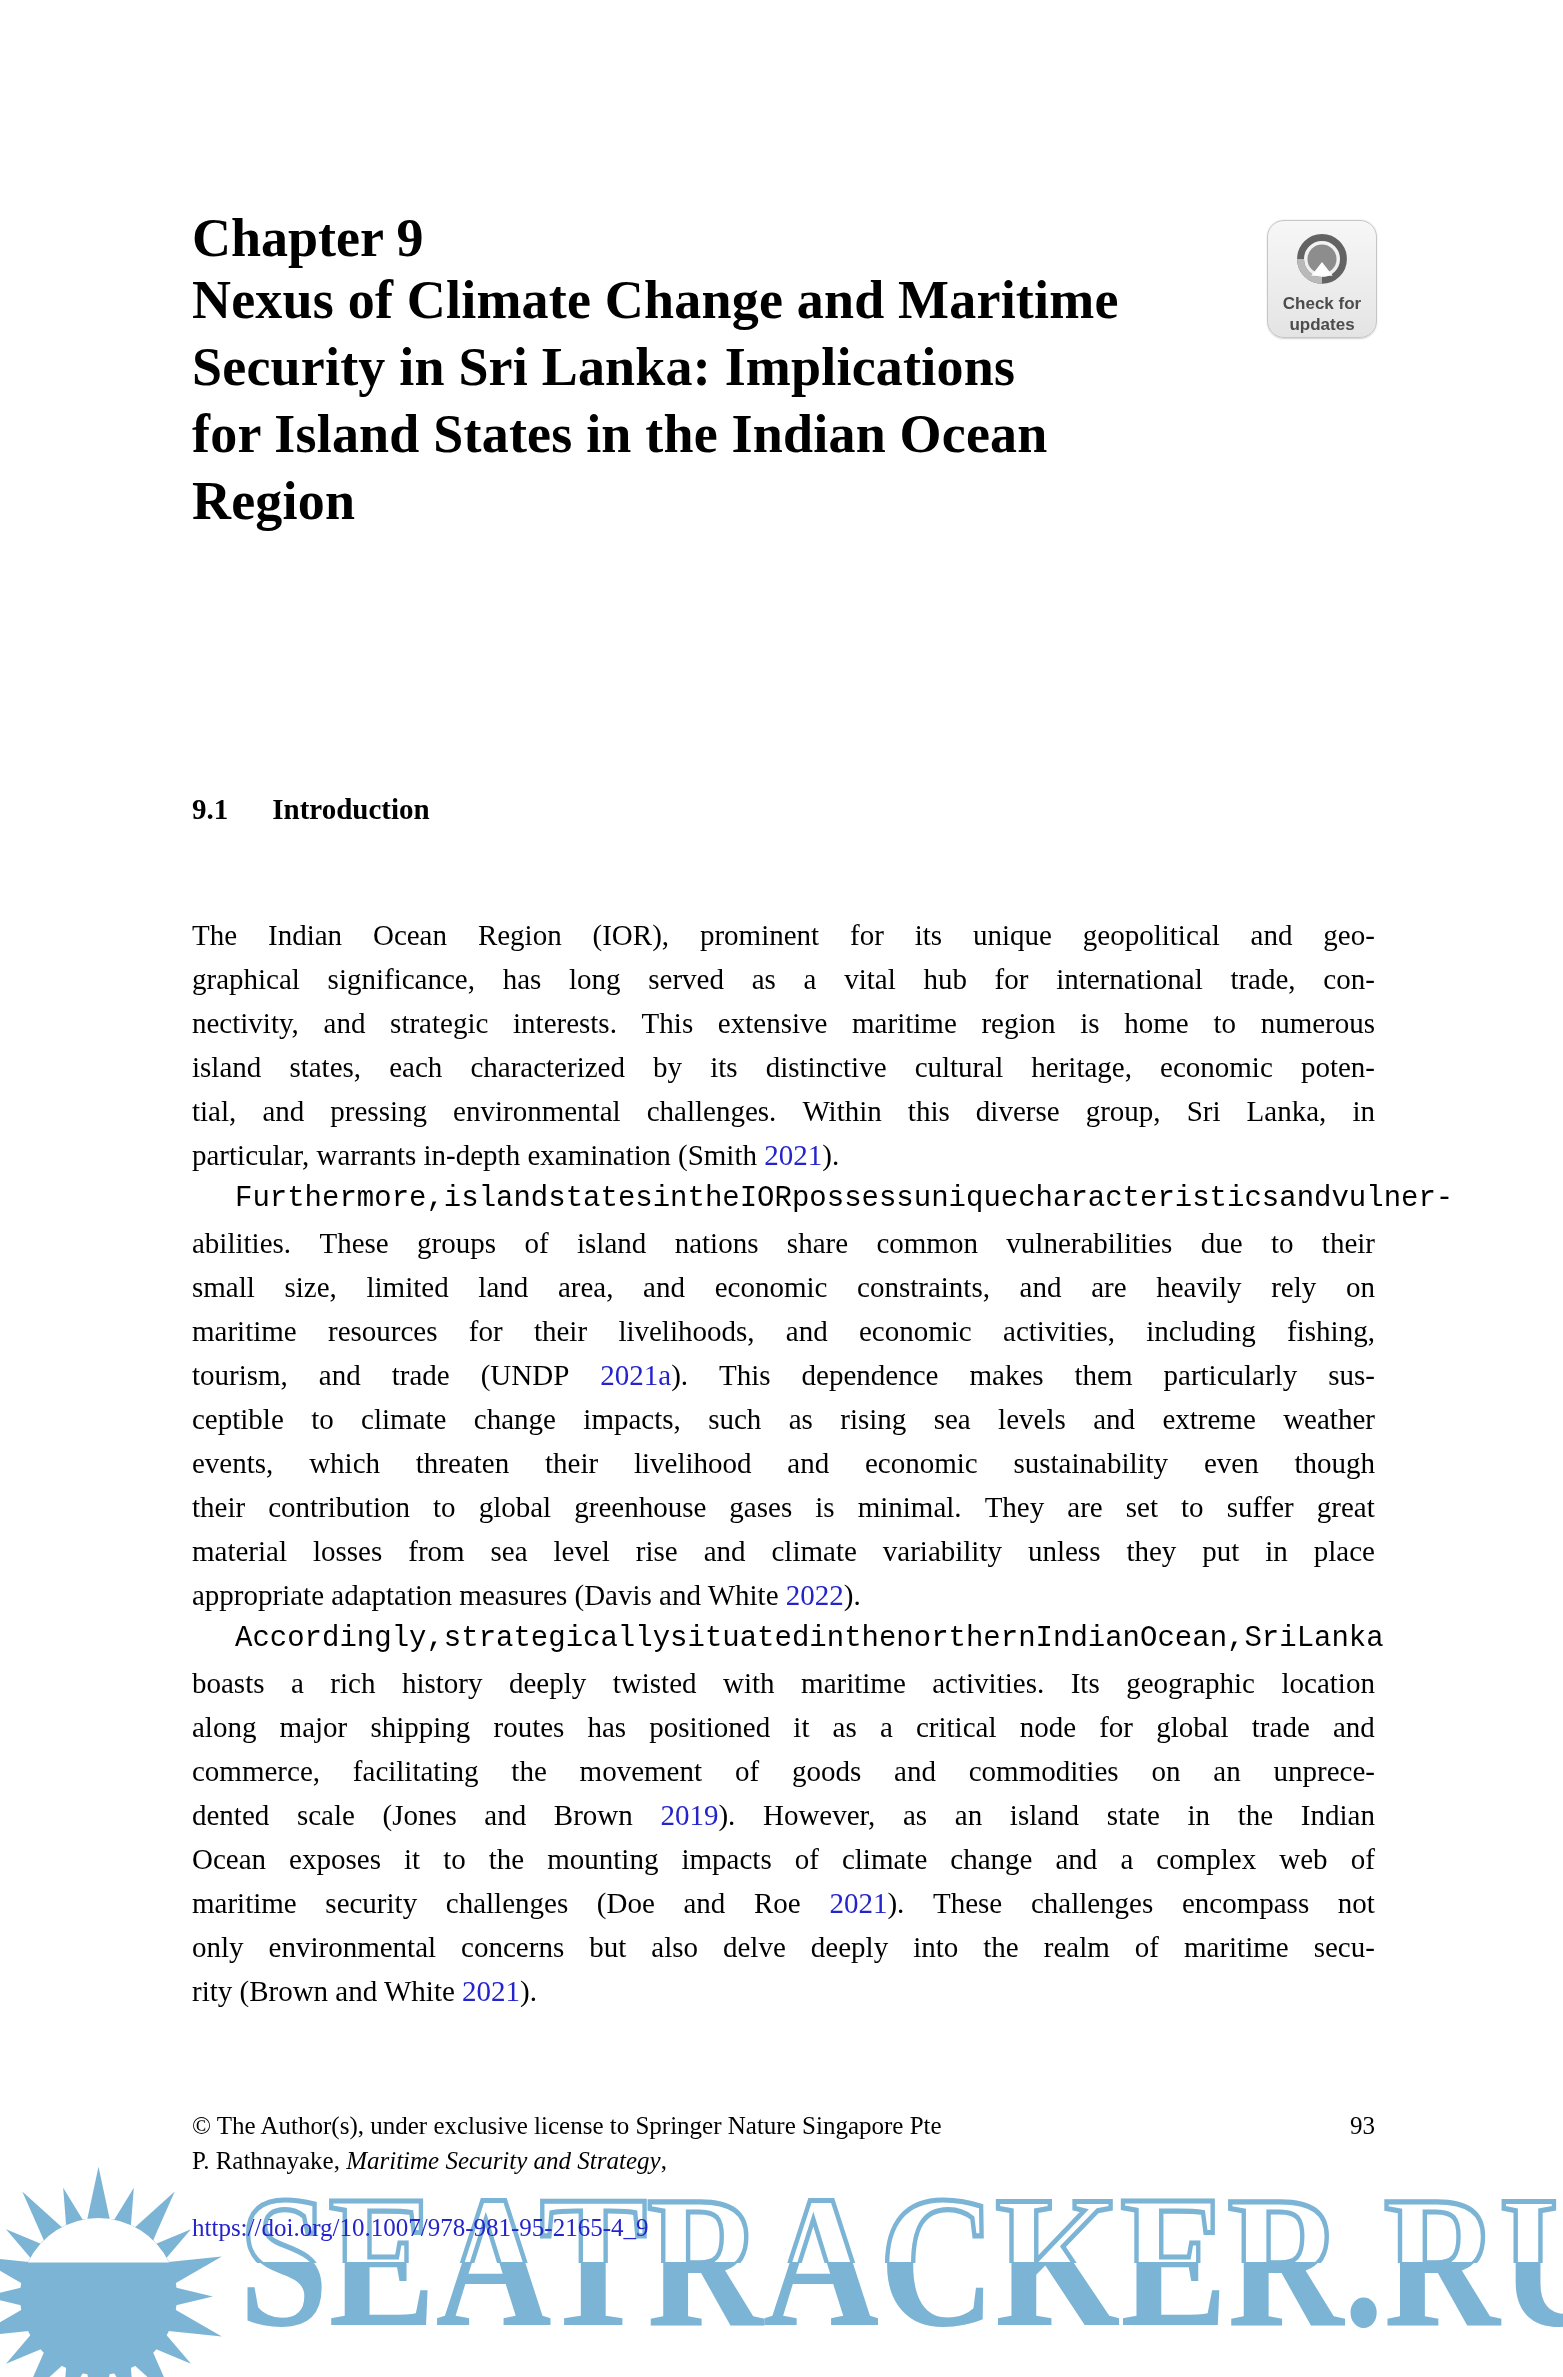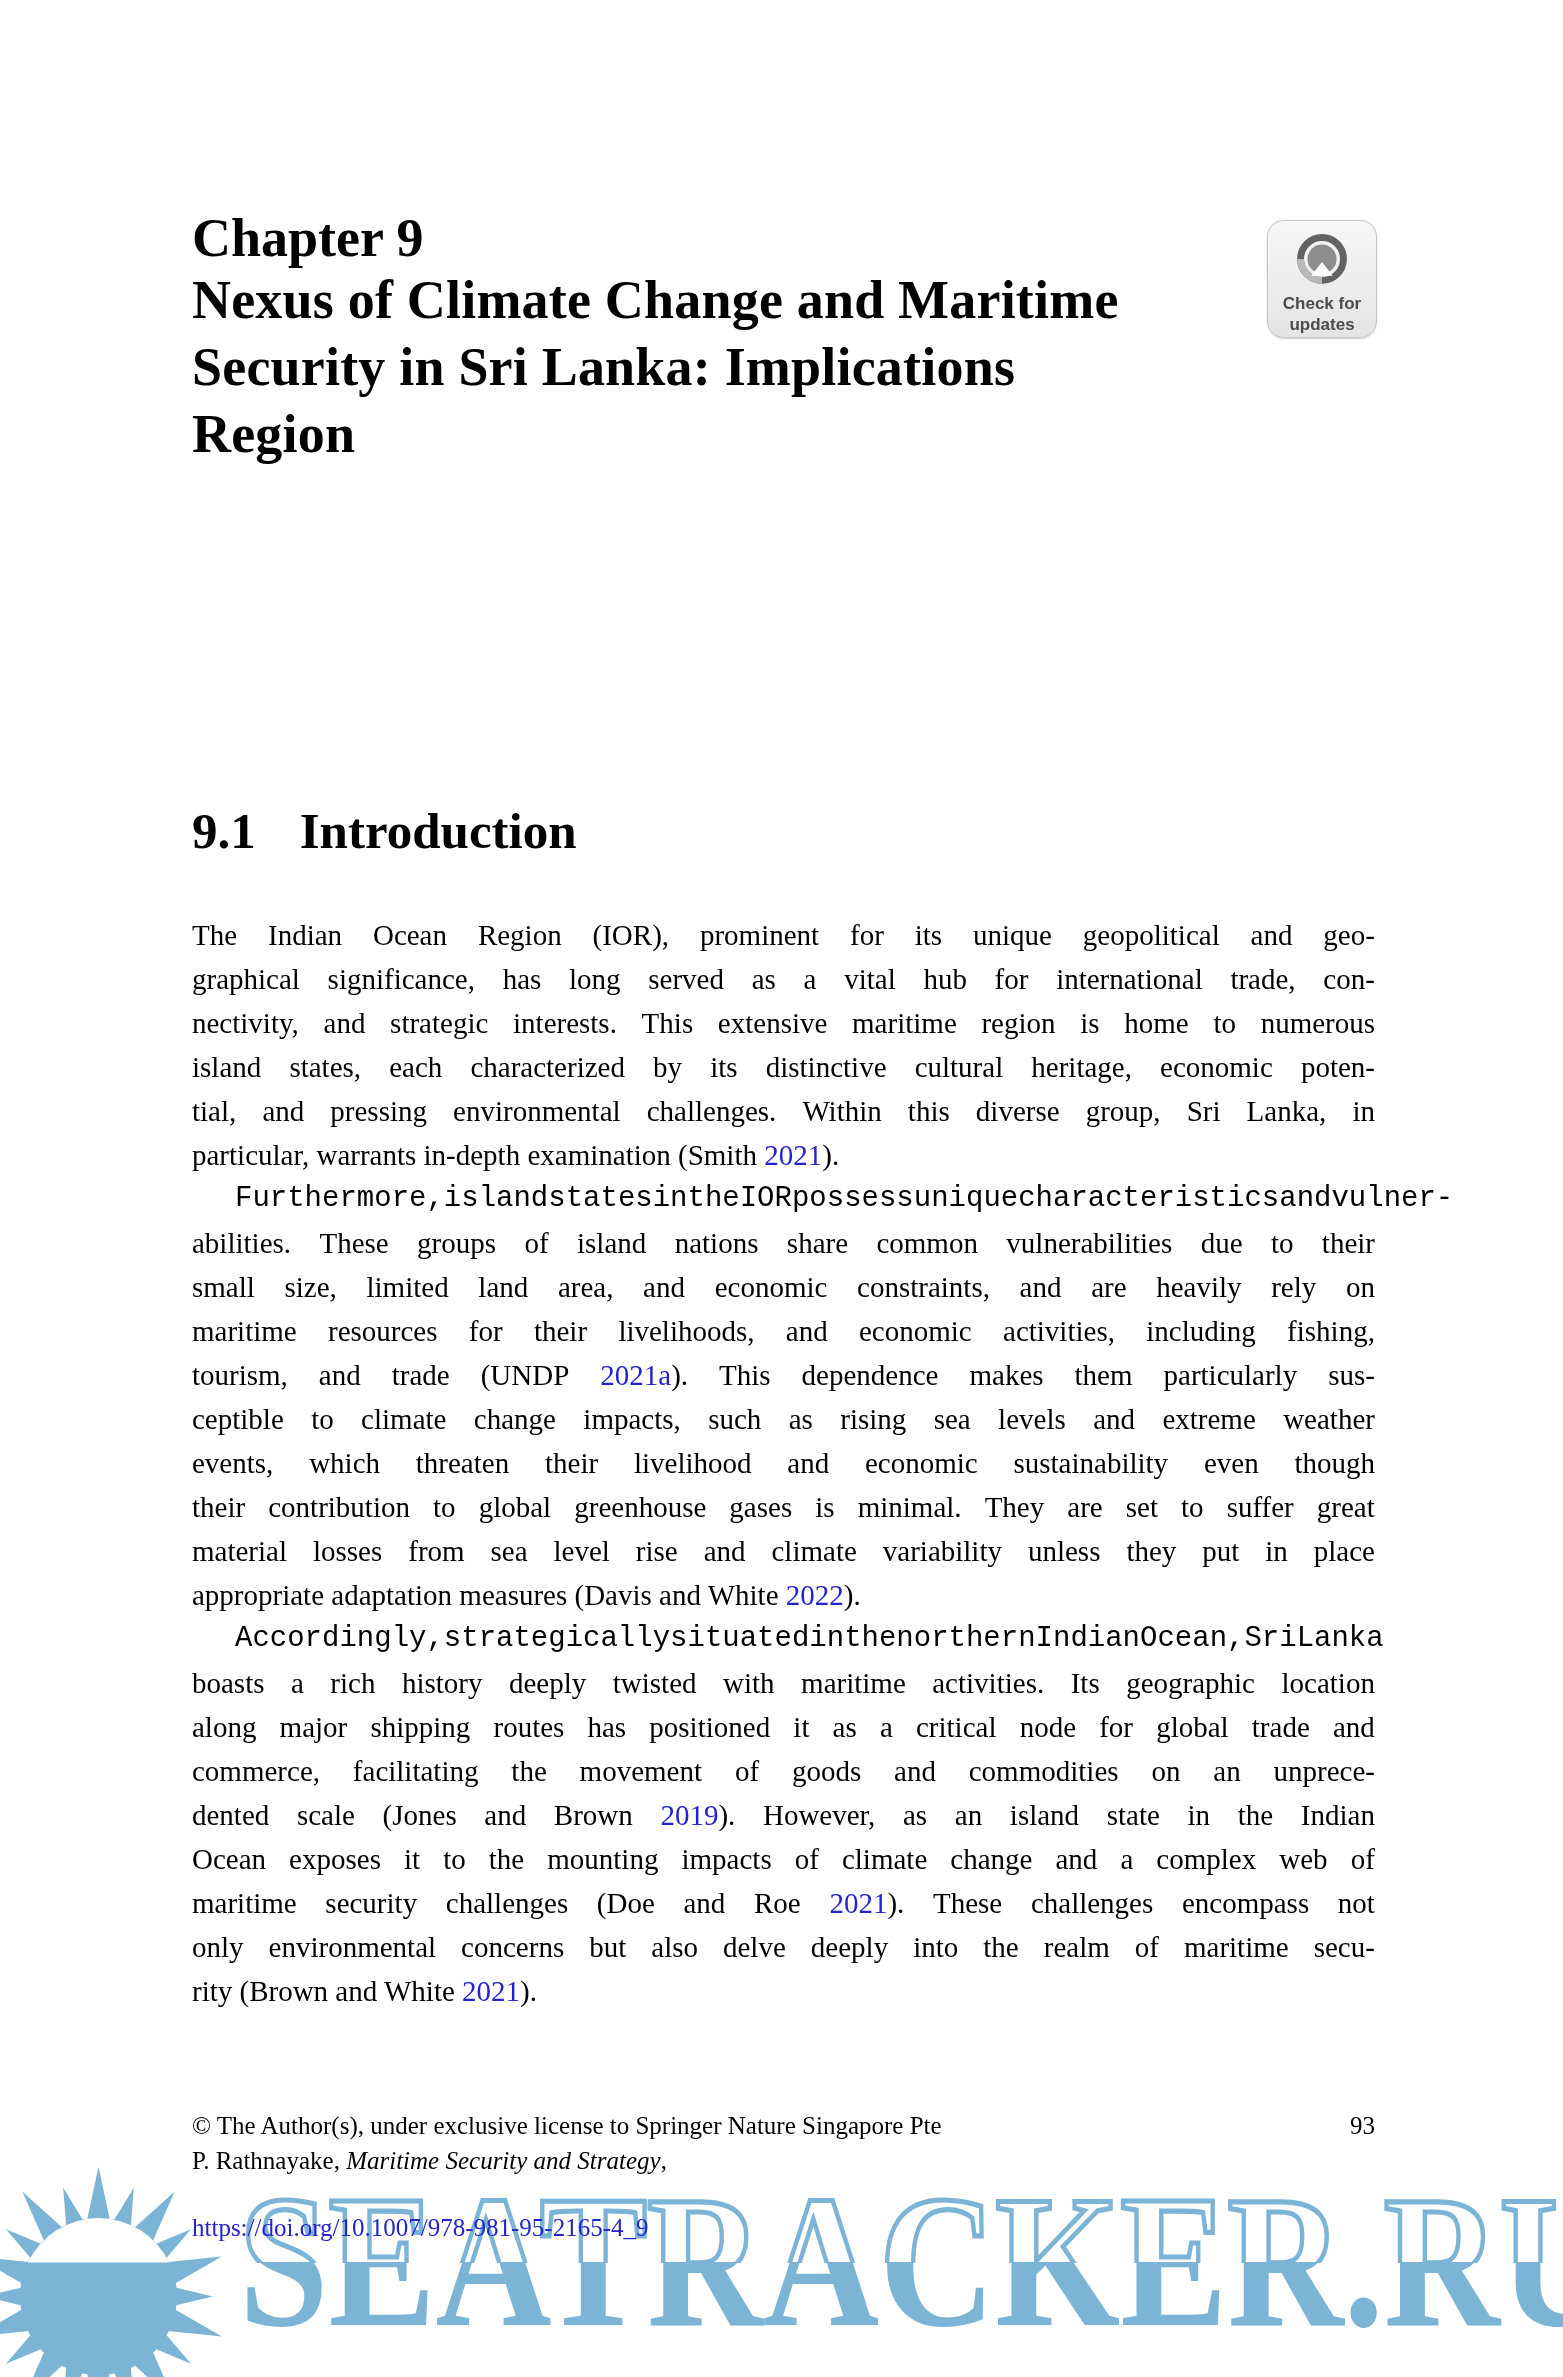--- a/index.html
+++ b/index.html
@@ -13,21 +13,21 @@
 
   
   .badge{position:absolute;left:1267px;top:220px;width:108px;height:116px;
          background:linear-gradient(#f7f7f7,#e4e4e4);border:0.9px solid #c6c6c6;border-radius:17px;
          box-shadow:0 0.9px 1.7px rgba(0,0,0,.18);text-align:center;cursor:pointer;}
   .badge svg{display:block;margin:6px auto 0;}
   .badge-text{font-family:"Liberation Sans","DejaVu Sans",sans-serif;font-weight:bold;
               font-size:17px;line-height:20.5px;color:var(--badge-ink,#4c4c4c);}
 
   
-  .section-heading{position:absolute;left:192px;top:806px;font-size:51px;font-weight:bold;line-height:51px;display:flex;}
+  .section-heading{position:absolute;left:192px;top:784px;font-size:29px;font-weight:bold;line-height:51px;display:flex;}
   .section-heading .num{margin-right:44px;}
 
   
   .body{position:absolute;left:192px;top:913px;width:1183px;font-size:29px;}
   .bline{display:flex;justify-content:space-between;height:44px;line-height:44px;white-space:nowrap;}
   .bline.last{display:block;justify-content:flex-start;}
   .bline.ind{padding-left:43px;font-family:Liberation Mono, monospace;}
   .cite{color:var(--link,#2424cc);}
 
   
@@ -83,20 +83,21 @@
     <div class="wm-text">
       <div class="wm-layer wm-outline">SEATRACKER.RU</div>
       <div class="wm-layer wm-solid">SEATRACKER.RU</div>
     </div>
   </div>
 
   <div class="chapter-label">Chapter 9</div>
   <h1 class="title">
     <div>Nexus of Climate Change and Maritime</div>
     <div>Security in Sri Lanka: Implications</div>
+    <div>for Island States in the Indian Ocean</div>
     <div>Region</div>
   </h1>
 
   <div class="badge">
     <svg width="72" height="67" viewBox="0 0 94 84">
       <circle cx="47" cy="40" r="28" fill="none" stroke="#636363" stroke-width="9"></circle>
       <path d="M 47 68 A 28 28 0 0 1 19 40" fill="none" stroke="#b9b9b9" stroke-width="9"></path>
       <circle cx="47" cy="40" r="19" fill="#8d8d8d"></circle>
       <polygon points="33,62 47,44 61,62" fill="#ffffff"></polygon>
     </svg>

